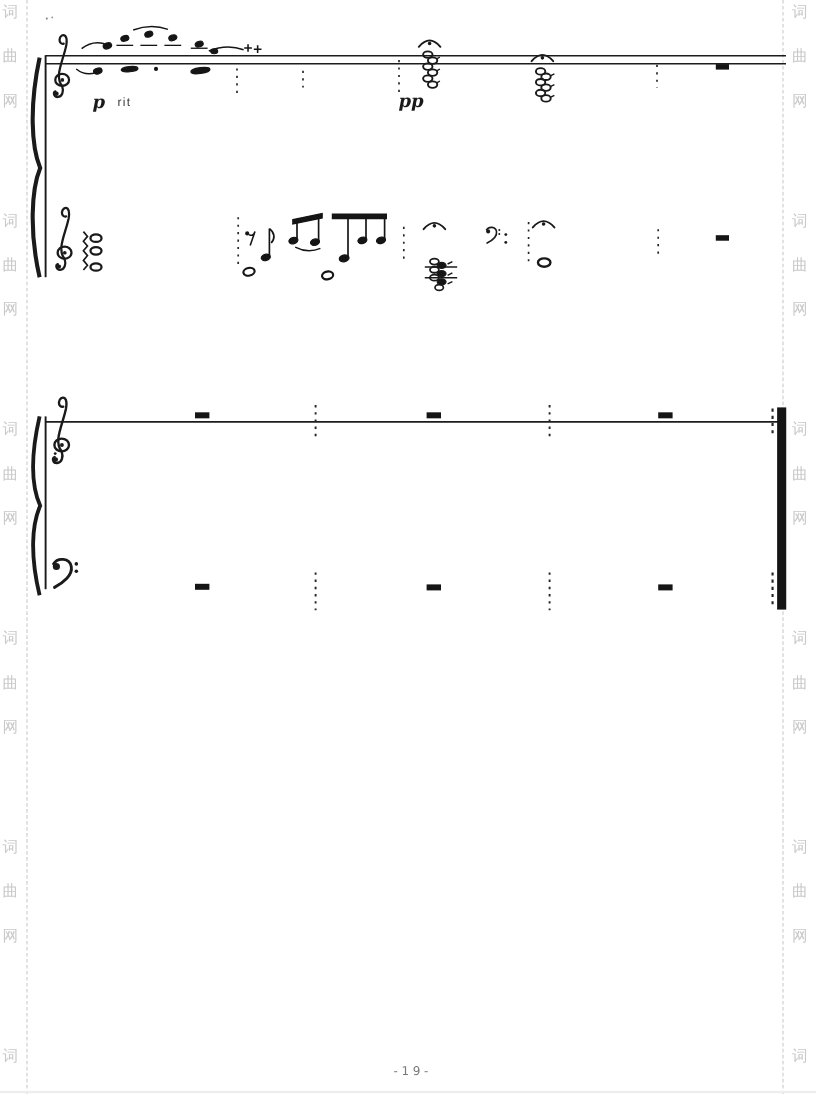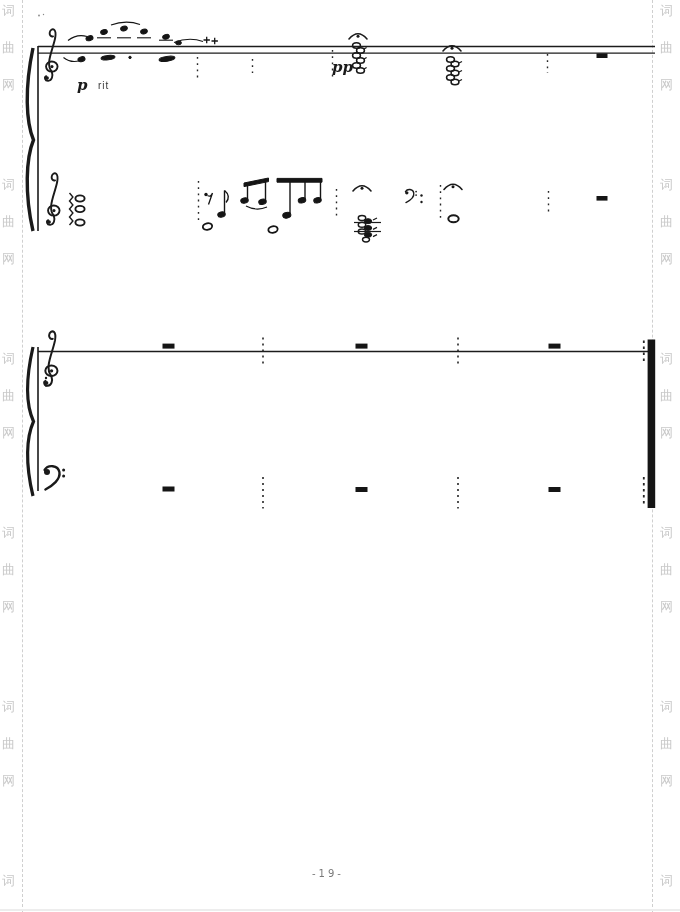--- a/index.html
+++ b/index.html
@@ -5,21 +5,21 @@
   html,body{margin:0;padding:0;background:#ffffff;}
   .page{position:relative;width:680px;height:912px;background:#ffffff;overflow:hidden;
         font-family:"DejaVu Sans",sans-serif;}
   .wm-dash{position:absolute;top:0;height:912px;width:0;border-left:1px dashed #cfcfcf;}
   .wm-col{position:absolute;top:0;width:16px;height:912px;}
   .wm-col span{position:absolute;left:0;font-size:13px;line-height:1;}
   .dyn{position:absolute;font-family:"DejaVu Serif",serif;font-style:italic;font-weight:bold;
        font-size:15px;color:#1a1a1a;}
   .txt-rit{position:absolute;font-family:Liberation Sans, sans-serif;font-size:10px;color:#3a3a3a;
        letter-spacing:1px;}
-  .pagenum{position:absolute;left:312px;top:868px;width:64px;text-align:left;
+  .pagenum{position:absolute;left:312px;top:888px;width:64px;text-align:center;
        font-size:10px;color:#787878;letter-spacing:3px;}
   .bottom-edge{position:absolute;left:0;top:909px;width:680px;height:2px;background:#ededed;}
   svg.notation{position:absolute;left:0;top:0;}
   .dotted{stroke:#262626;stroke-width:1.4;stroke-dasharray:1.8 4.4;}
   .dotted2{stroke:#262626;stroke-width:1.6;stroke-dasharray:2 4;}
 </style>
 </head>
 <body>
 
 <div class="page">
@@ -59,21 +59,21 @@
       <span style="top: 563px;">曲</span>
       <span style="top: 600px;">网</span>
       <span style="top: 700px;">词</span>
       <span style="top: 737px;">曲</span>
       <span style="top: 774px;">网</span>
       <span style="top: 874px;">词</span>
     </div>
 
   <div class="dyn" style="left:77px;top:76px">p</div>
   <div class="txt-rit" style="left:98px;top:80px">rit</div>
-  <div class="dyn" style="left:332px;top:58px">pp</div>
+  <div class="dyn" style="left:332px;top:75px">pp</div>
 
   <div class="pagenum">-19-</div>
   <div class="bottom-edge"></div>
 
   <svg class="notation" width="680" height="912" viewBox="0 0 680 912">
     <defs>
       <g id="gclef" fill="none" stroke="#1a1a1a" stroke-width="2.1" stroke-linecap="round">
         <ellipse cx="12" cy="44" rx="6.4" ry="5.6"></ellipse>
         <circle cx="12.2" cy="44" r="1.7" fill="#1a1a1a" stroke="none"></circle>
         <path d="M12,49.6 C4.5,41 13,26 15.8,12 C16.4,8.5 16.6,5 14.8,3.2 C12.8,1.4 9.8,3.4 9.6,6.6 C9.4,9.4 11.4,11 13.4,10.4"></path>

